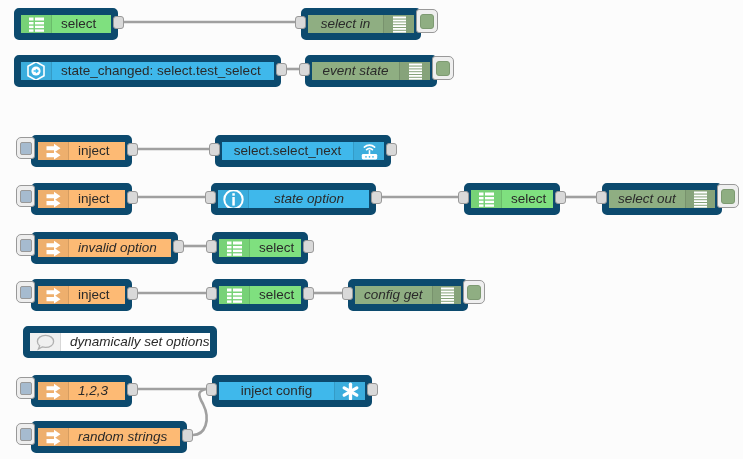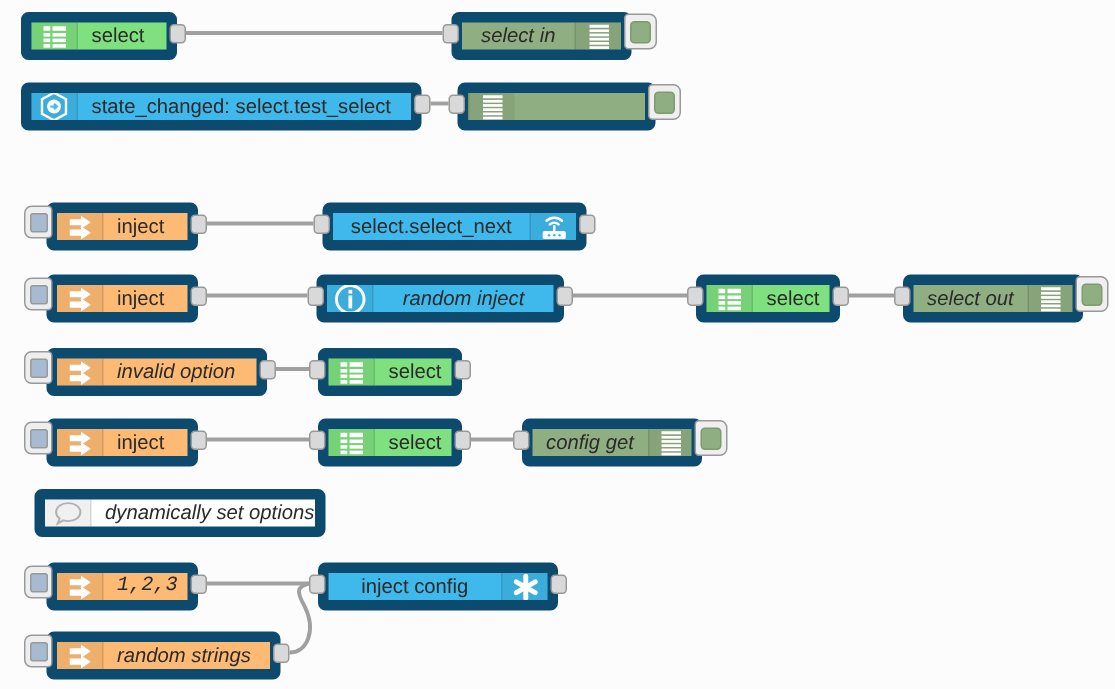--- a/index.html
+++ b/index.html
@@ -174,20 +174,21 @@
         <circle cx="10" cy="10" r="4.6" fill="#fff"></circle>
         <path d="M7.6 10 L11.6 10 M10 8.2 L11.9 10 L10 11.8" stroke="#41bdf0" stroke-width="1.5" fill="none"></path>
       </svg>
           </div>
           <div class="label left">state_changed: select.test_select</div>
         </div>
         <div class="port out"></div>
       </div>
       <div class="nodewrap" style="left: 305px; top: 55px; width: 132px; height: 28px;">
         <div class="node c-olive" style="width: 132px;">
+          <div class="label italic">event state</div>
           <div class="icotray right">
             <svg width="15" height="17" viewBox="0 0 15 17">
         <rect x="1" y="0.5" width="13" height="2" fill="#fff"></rect>
         <rect x="1" y="3.6" width="13" height="1.8" fill="#fff"></rect>
         <rect x="1" y="6.4" width="13" height="1.8" fill="#fff"></rect>
         <rect x="1" y="9.2" width="13" height="1.8" fill="#fff"></rect>
         <rect x="1" y="12" width="13" height="1.8" fill="#fff"></rect>
         <rect x="1" y="14.8" width="13" height="1.8" fill="#fff"></rect>
       </svg>
           </div>
@@ -249,21 +250,21 @@
       </div>
       <div class="nodewrap" style="left: 211px; top: 183px; width: 165px; height: 28px;">
         <div class="node c-blue" style="width: 165px;">
           <div class="icotray">
             <svg width="21" height="21" viewBox="0 0 21 21">
         <circle cx="10.5" cy="10.5" r="9.2" fill="none" stroke="#fff" stroke-width="2"></circle>
         <rect x="9.3" y="4.2" width="2.5" height="2.5" fill="#fff"></rect>
         <rect x="9.3" y="8" width="2.5" height="8.6" fill="#fff"></rect>
       </svg>
           </div>
-          <div class="label italic">random inject</div>
+          <div class="label italic">state option</div>
         </div>
         <div class="port in"></div>
         <div class="port out"></div>
       </div>
       <div class="nodewrap" style="left: 464px; top: 183px; width: 96px; height: 28px;">
         <div class="node c-green" style="width: 96px;">
           <div class="icotray">
             <svg width="17" height="17" viewBox="0 0 17 17">
         <rect x="1" y="1.5" width="4.5" height="3" fill="#fff"></rect>
               <rect x="7" y="1.5" width="9" height="3" fill="#fff"></rect>
@@ -392,21 +393,21 @@
         <div class="node c-white" style="width: 194px;">
           <div class="icotray">
             <svg width="19" height="17" viewBox="0 0 19 17">
         <path d="M9.5 1.4 C14.2 1.4 17.6 4 17.6 7.4 C17.6 10.8 14.2 13.4 9.5 13.4 C8.3 13.4 7.2 13.25 6.2 12.95 L2.4 15.1 L3.7 11.7 C2.2 10.55 1.4 9.05 1.4 7.4 C1.4 4 4.8 1.4 9.5 1.4 Z" fill="none" stroke="#b0b0b0" stroke-width="1.3"></path>
       </svg>
           </div>
           <div class="label italic left">dynamically set options</div>
         </div>
       </div>
       <div class="nodewrap" style="left: 31px; top: 375px; width: 101px; height: 28px;">
-        <div class="node c-grey" style="width: 101px; font-family: Liberation Mono, monospace;">
+        <div class="node c-grey" style="width: 101px;">
           <div class="icotray">
             <svg width="17" height="17" viewBox="0 0 17 17">
         <path d="M1.5 3.2 L9 3.2 L9 0.8 L15.5 5.2 L9 9.6 L9 7.2 L1.5 7.2 Z" fill="#fff"></path>
         <path d="M1.5 9.9 L9 9.9 L9 12.2 L1.5 12.2 Z" fill="#fff" opacity="0"></path>
         <path d="M1.5 10 L9 10 L9 7.8 L15.5 12.2 L9 16.6 L9 14.2 L1.5 14.2 Z" fill="#fff"></path>
       </svg>
           </div>
           <div class="label italic left">1,2,3</div>
         </div>
         <div class="port out"></div>

